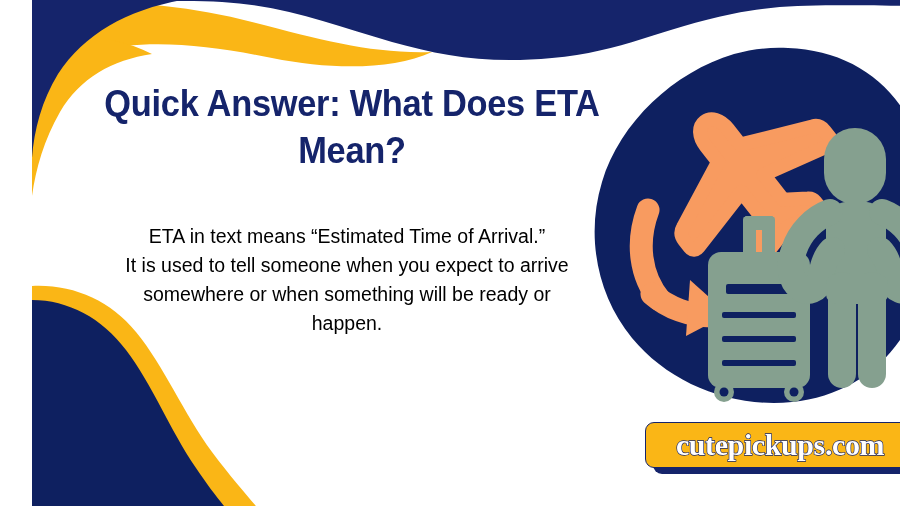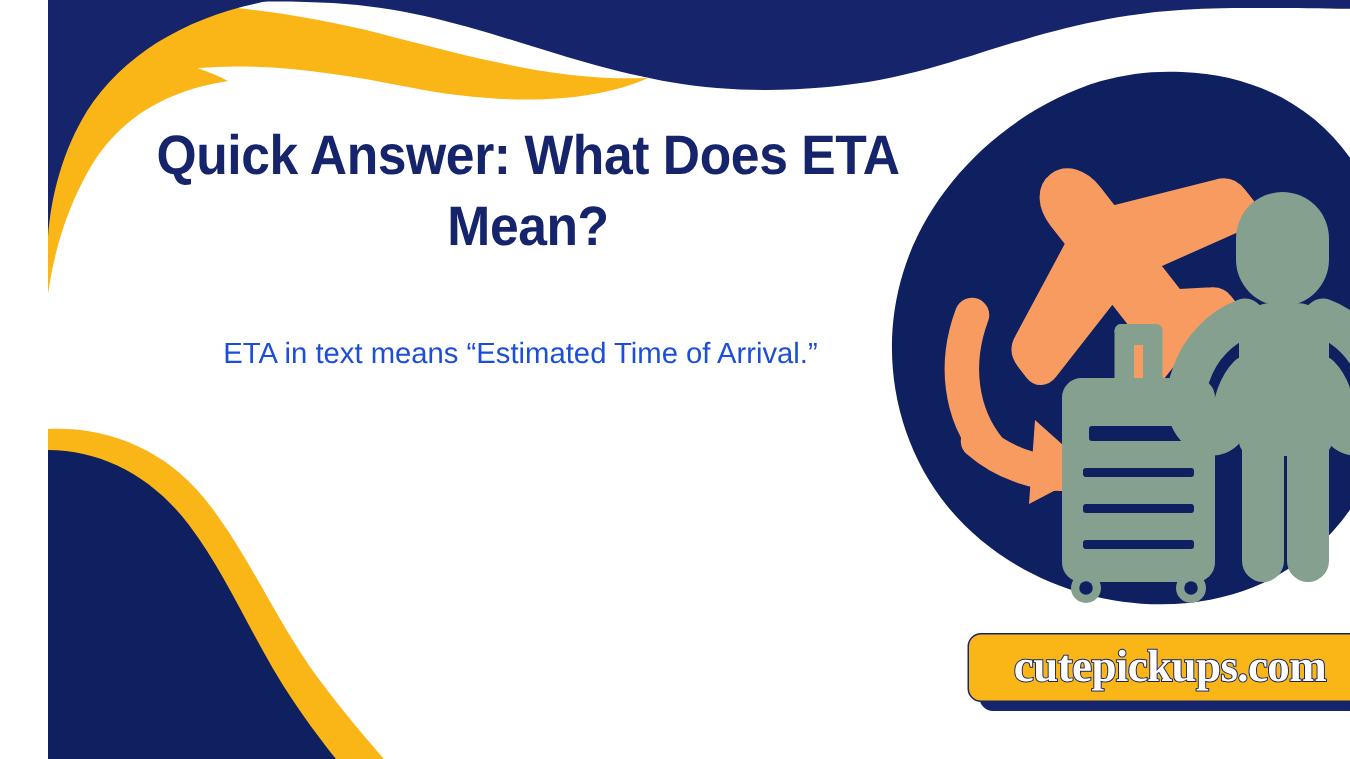--- a/index.html
+++ b/index.html
@@ -52,21 +52,21 @@
     margin: 0;
   }
 
   
   #body-copy {
     position: absolute;
     left: 74px;
     top: 222px;
     width: 482px;
     text-align: center;
-    color: #1d4ed8;
+    color: #000000;
     font-family: "Liberation Sans", sans-serif;
     font-size: 19.5px;
     line-height: 1.49;
   }
   #body-copy p { margin: 0; }
 
   
   #logo-badge {
     position: absolute;
     left: 613px;
@@ -146,20 +146,21 @@
              C36,300 70,318 94,350
              C120,384 138,430 164,468
              C174,483 184,496 192,506
              L0,506 Z" fill="#0E2060"></path>
   </svg>
 
   <h1 id="headline">Quick Answer: What Does ETA Mean?</h1>
 
   <div id="body-copy">
     <p>ETA in text means “Estimated Time of Arrival.”</p>
+    <p>It is used to tell someone when you expect to arrive somewhere or when something will be ready or happen.</p>
   </div>
 
   <svg id="illustration" viewBox="0 0 348 370">
 
     <path d="M196,12
              C254,14 300,44 322,94
              C346,148 348,214 326,270
              C304,326 258,360 200,366
              C140,372 78,348 40,302
              C4,258 -6,198 10,146

